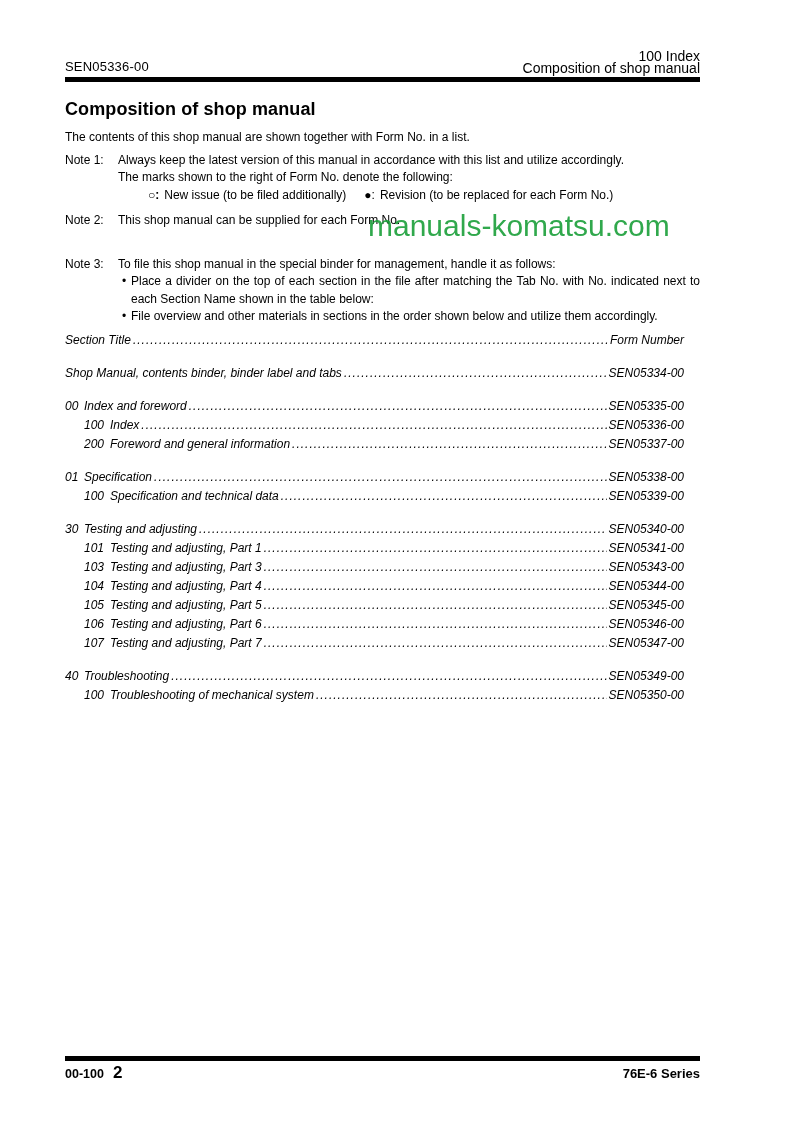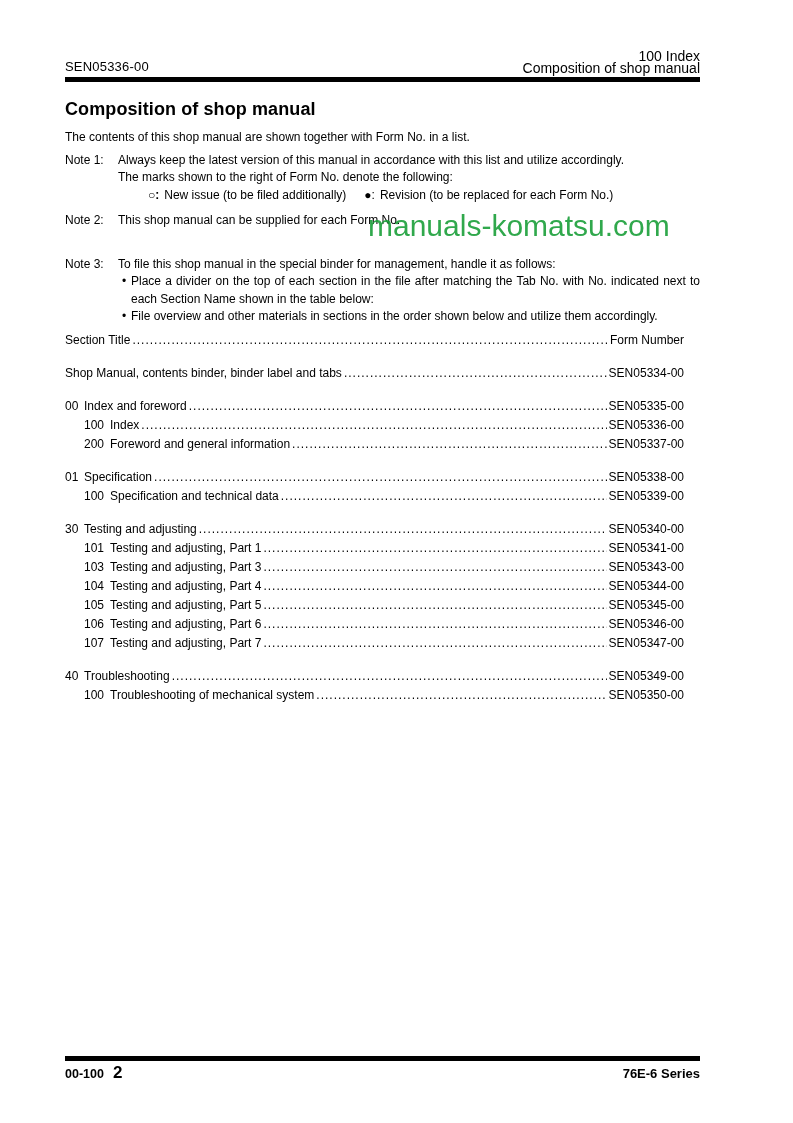--- a/index.html
+++ b/index.html
@@ -41,21 +41,21 @@
 
   
   .watermark {
     position: absolute; left: 368px; top: 209px;
     font-size: 30px; white-space: nowrap;
     color: rgba(26, 158, 56, 0.9);
     z-index: 5; pointer-events: none;
   }
 
   
-  .toc { padding-right: 16px; }
+  .toc { padding-right: 16px; font-style: italic; }
   .toc-row { display: flex; align-items: baseline; line-height: 19px; }
   .toc-row.gap { margin-top: 14px; }
   .toc-row.lvl1 { padding-left: 19px; }
   .toc-row .num { flex: 0 0 19px; }
   .toc-row.lvl1 .num { flex: 0 0 26px; }
   .toc-title { white-space: nowrap; }
   .leader { flex: 1 1 auto; overflow: hidden; white-space: nowrap; margin: 0 2px; }
   .leader::after {
     content: "........................................................................................................................................................................................................................";
     letter-spacing: 1px;

